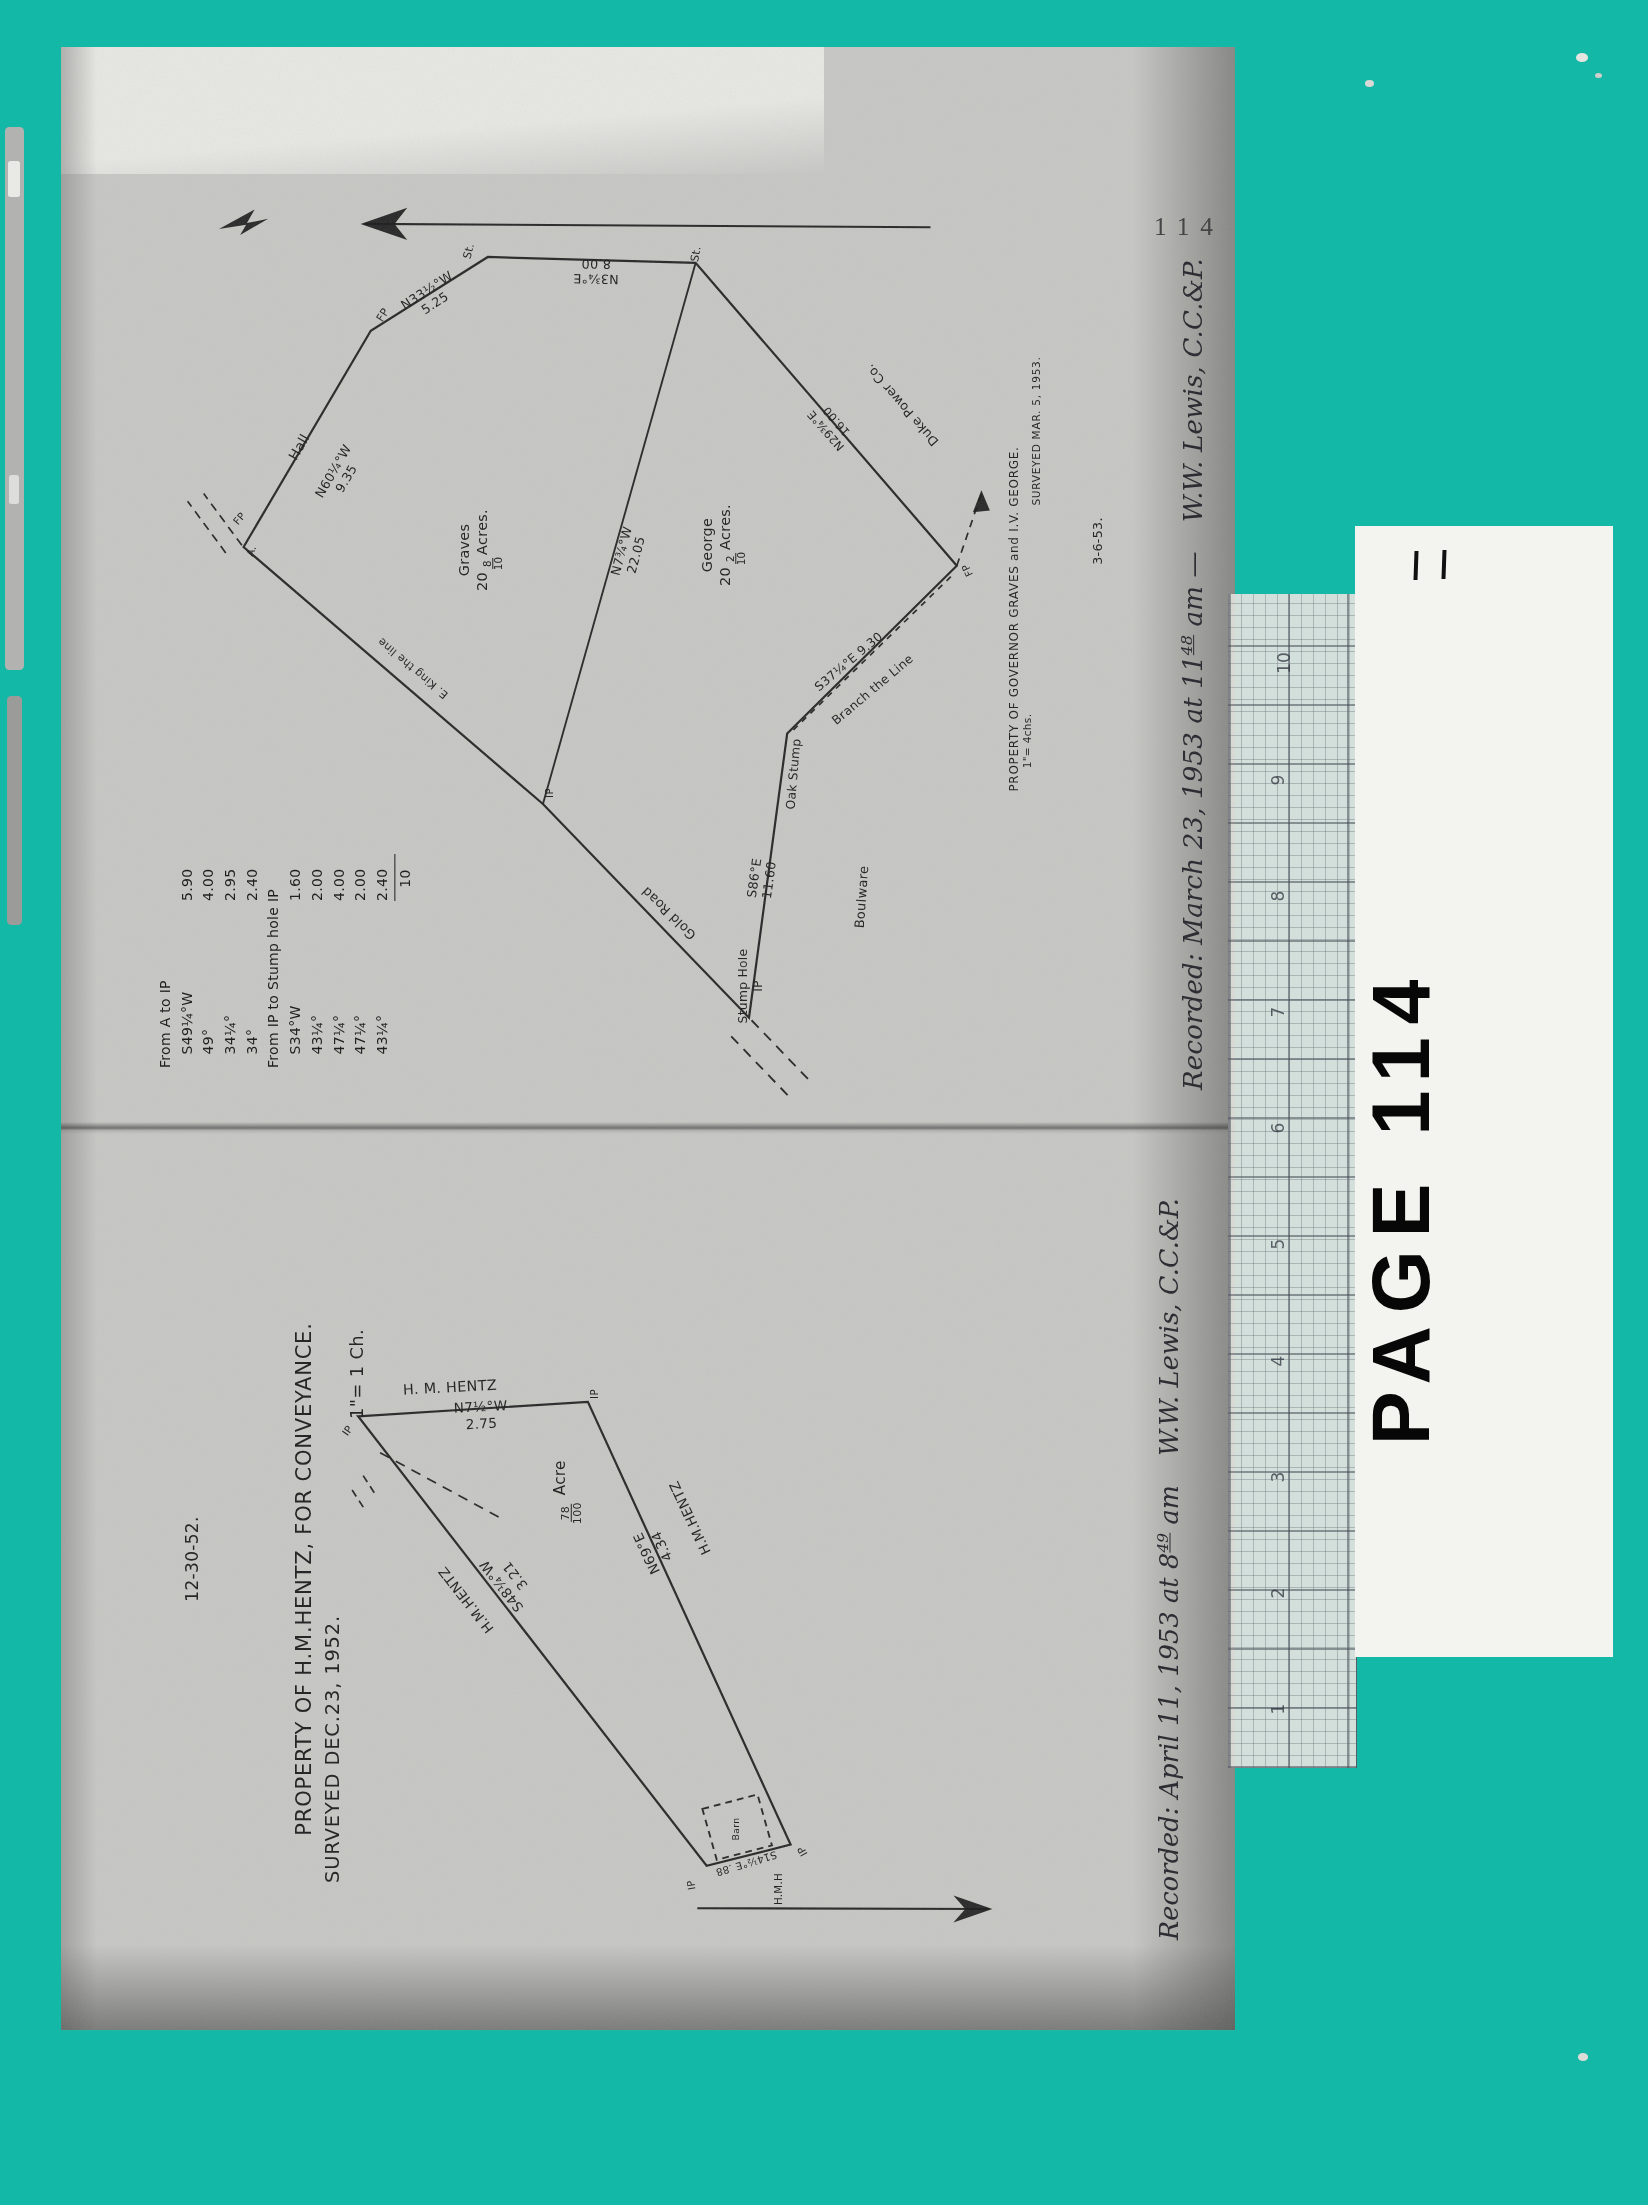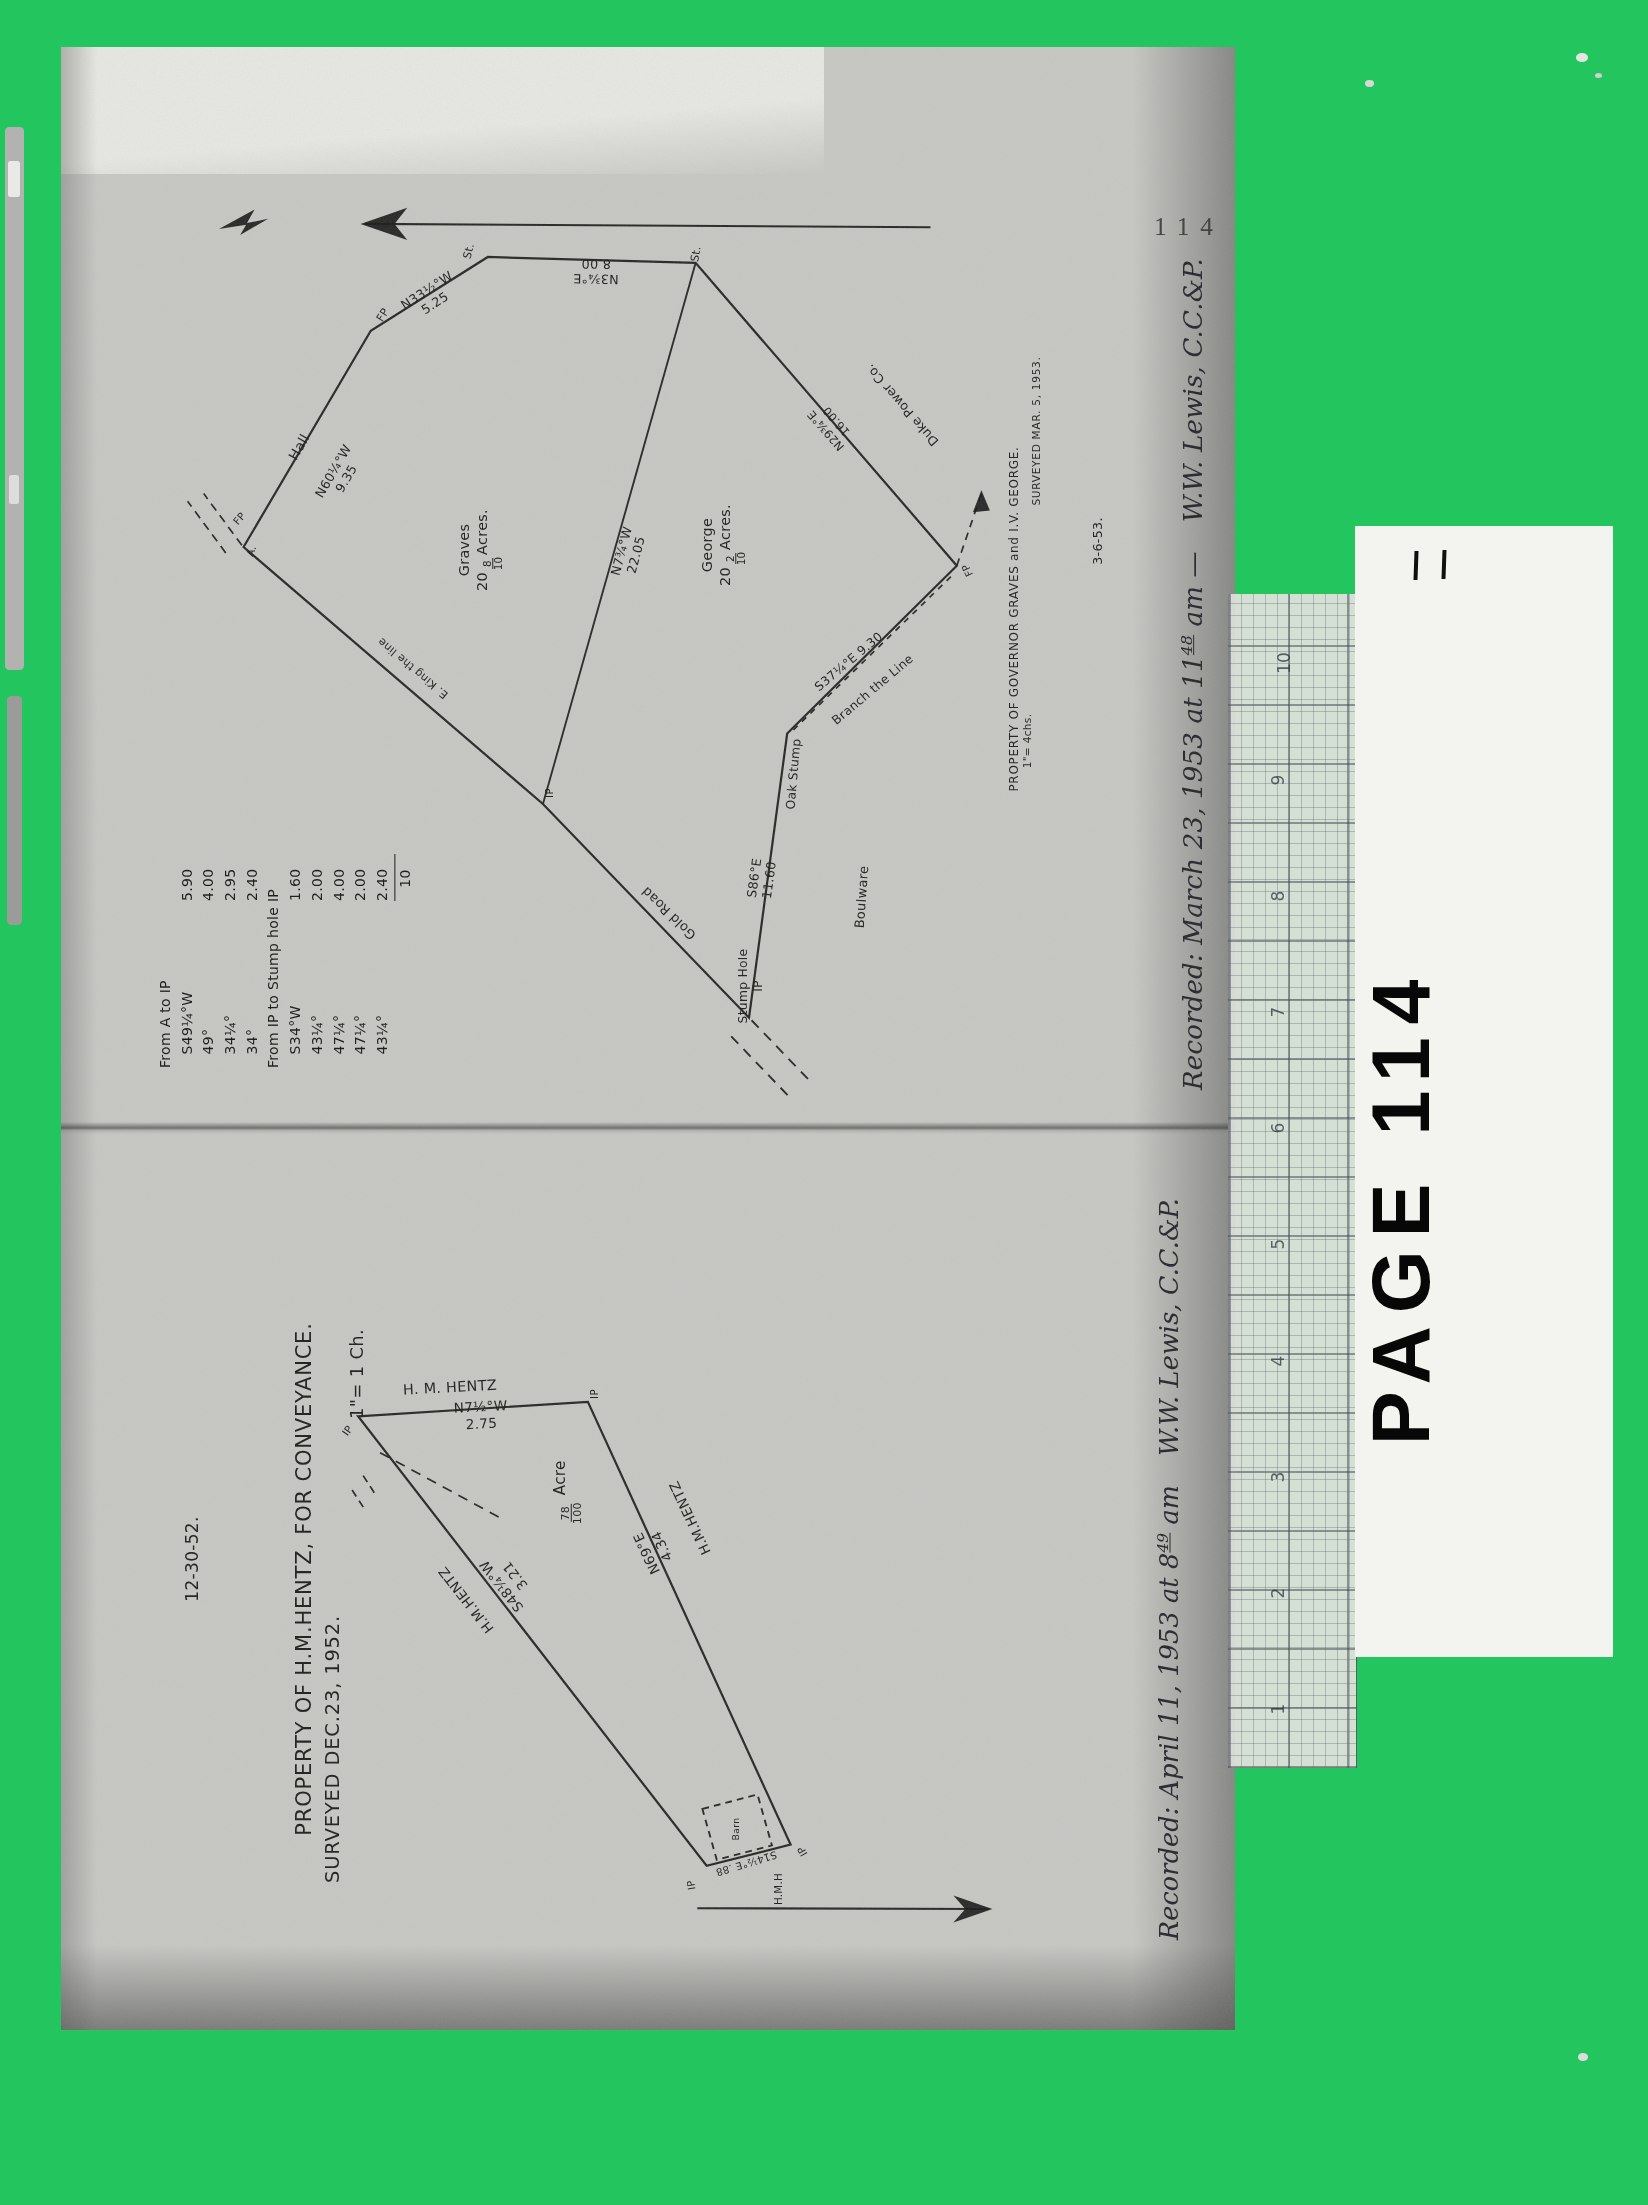--- a/index.html
+++ b/index.html
@@ -1,16 +1,16 @@
 <!DOCTYPE html>
 <html style="font-size:13.6px"><head>
 <meta charset="utf-8">
 <style>
   html,body{margin:0;padding:0;background:#000;}
-  #shot{position:relative;width:1649px;height:2205px;background:#22c55e;overflow:hidden;}
+  #shot{position:relative;width:1649px;height:2205px;background:#14b8a6;overflow:hidden;}
   .abs{position:absolute;}
   
   #sheet{left:61px;top:47px;width:1174px;height:1983px;background:#c7c7c4;}
   .shade{position:absolute;pointer-events:none;}
   
   .lbl{position:absolute;white-space:nowrap;color:#1c1c1c;text-align:center;line-height:1.22;
        font-family:"DejaVu Sans",sans-serif;letter-spacing:0.3px;
        transform:translate(-50%,-50%) rotate(var(--r,0deg));}
   .cursive{font-family:"DejaVu Serif",serif;font-style:italic;color:#23232a;letter-spacing:0.2px;}
   .sup{font-size:.6em;vertical-align:super;text-decoration:underline;}

